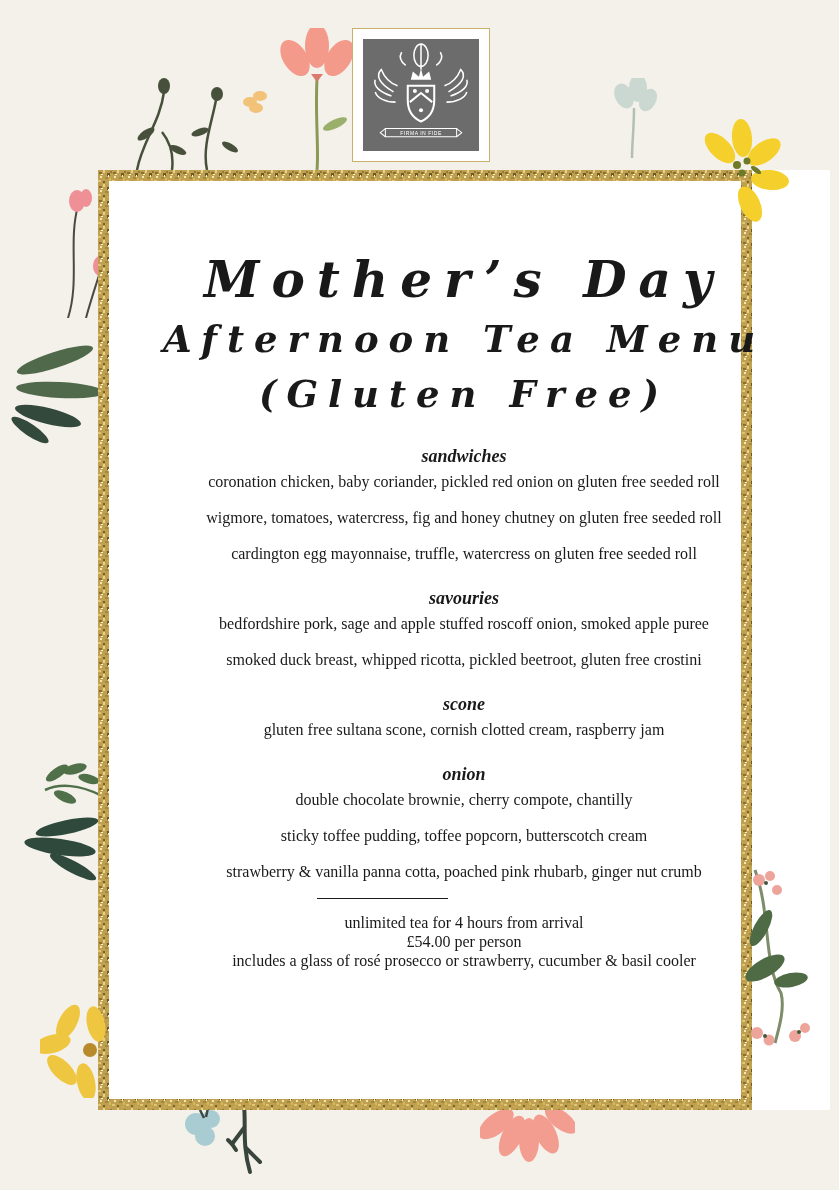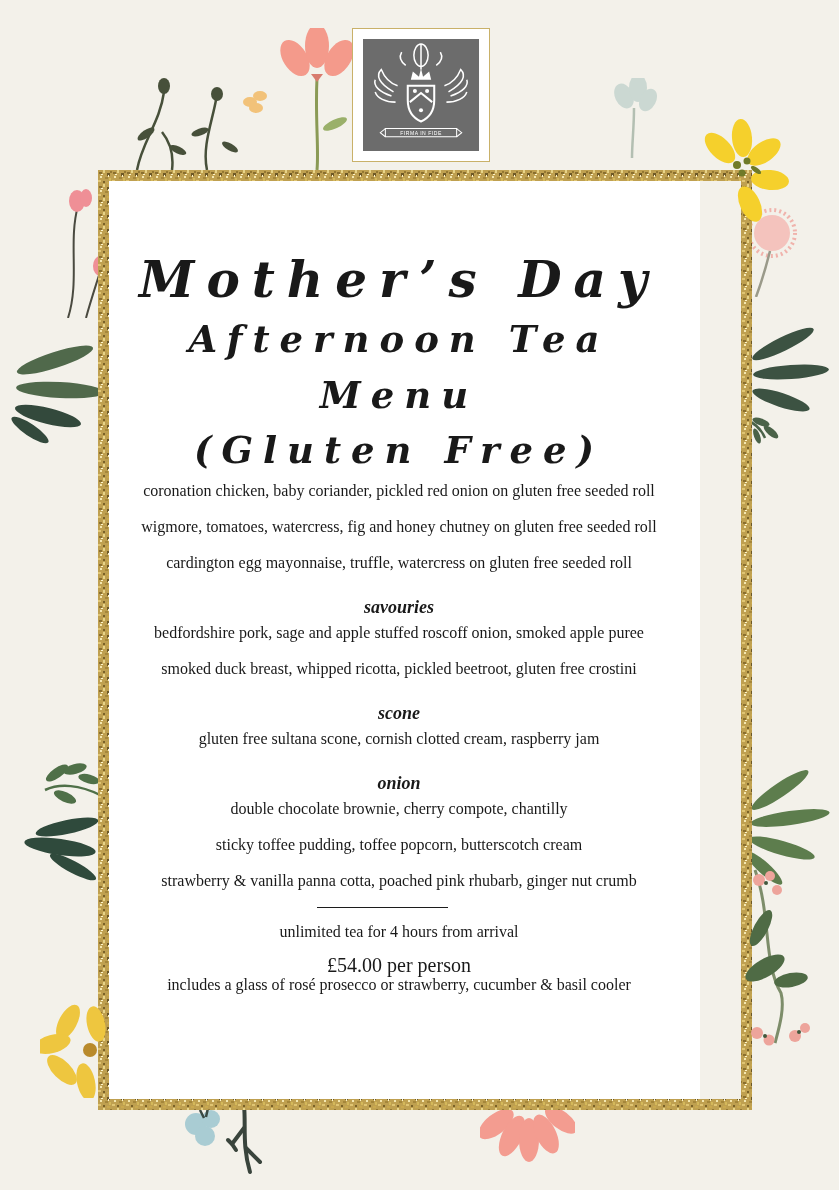--- a/index.html
+++ b/index.html
@@ -6,32 +6,32 @@
   .page{
     position:relative;
     width:839px;height:1190px;
     background:#f3f1ea;
     overflow:hidden;
     font-family:"Liberation Serif", serif;
   }
   .flower{position:absolute;z-index:1;pointer-events:none;}
   .flower.over{z-index:3;}
   
-  .panel{position:absolute;left:98px;top:170px;width:602px;height:940px;background:#ffffff;z-index:2;}
+  .panel{position:absolute;left:98px;top:170px;width:732px;height:940px;background:#ffffff;z-index:2;}
   .frame-svg{position:absolute;left:0;top:0;pointer-events:none;}
   .content{position:absolute;left:11px;top:11px;right:11px;bottom:11px;text-align:center;color:#191919;}
   .title-1{font-family:"DejaVu Serif",serif;font-style:italic;font-weight:700;font-size:50px;line-height:62px;letter-spacing:12px;margin:68px 0 0 0;}
   .title-2{font-family:"DejaVu Serif",serif;font-style:italic;font-weight:700;font-size:37px;line-height:56px;letter-spacing:10px;}
   .title-3{font-family:"DejaVu Serif",serif;font-style:italic;font-weight:700;font-size:37px;line-height:54px;letter-spacing:10px;margin-bottom:4px;}
   .section-heading{font-style:italic;font-weight:700;font-size:18px;line-height:22px;margin:24px 0 5px 0;}
   .menu-item{margin-bottom:17px;}
   .menu-line{font-size:16px;line-height:19px;}
   .divider{width:131px;height:1px;background:#1c1c1c;margin:10px 0 0 208px;}
   .footer-note{font-size:16px;line-height:19px;margin-top:14px;}
-  .footer-price{font-size:20px;line-height:19px;margin-top:15px;}
+  .footer-price{font-size:16px;line-height:19px;}
   .footer-includes{font-size:16px;line-height:19px;margin-top:0;}
   
   .logo-box{position:absolute;left:352px;top:28px;width:136px;height:132px;background:#fff;border:1px solid #c9b169;z-index:4;}
   .logo-inner{position:absolute;left:10px;top:10px;right:10px;bottom:10px;background:#6c6c6c;}
   .logo-inner svg{display:block;width:100%;height:100%;}
 </style>
 </head>
 <body>
 
 <div class="page">
@@ -245,20 +245,21 @@
       <rect x="5.5" y="5.5" width="643" height="929" fill="none" stroke="url(#glitter)" stroke-width="11"></rect>
     </svg>
 
     <div class="content">
       <div class="title-1">Mother’s Day</div>
       <div class="title-2">Afternoon Tea Menu</div>
       <div class="title-3">(Gluten Free)</div>
 
       <div>
           <section class="menu-section">
+            <div class="section-heading">sandwiches</div>
             <div class="menu-item">
               <div class="menu-line">coronation chicken, baby coriander, pickled red onion on gluten free seeded roll</div>
             </div>
             <div class="menu-item">
               <div class="menu-line">wigmore, tomatoes, watercress, fig and honey chutney on gluten free seeded roll</div>
             </div>
             <div class="menu-item">
               <div class="menu-line">cardington egg mayonnaise, truffle, watercress on gluten free seeded roll</div>
             </div>
           </section>

